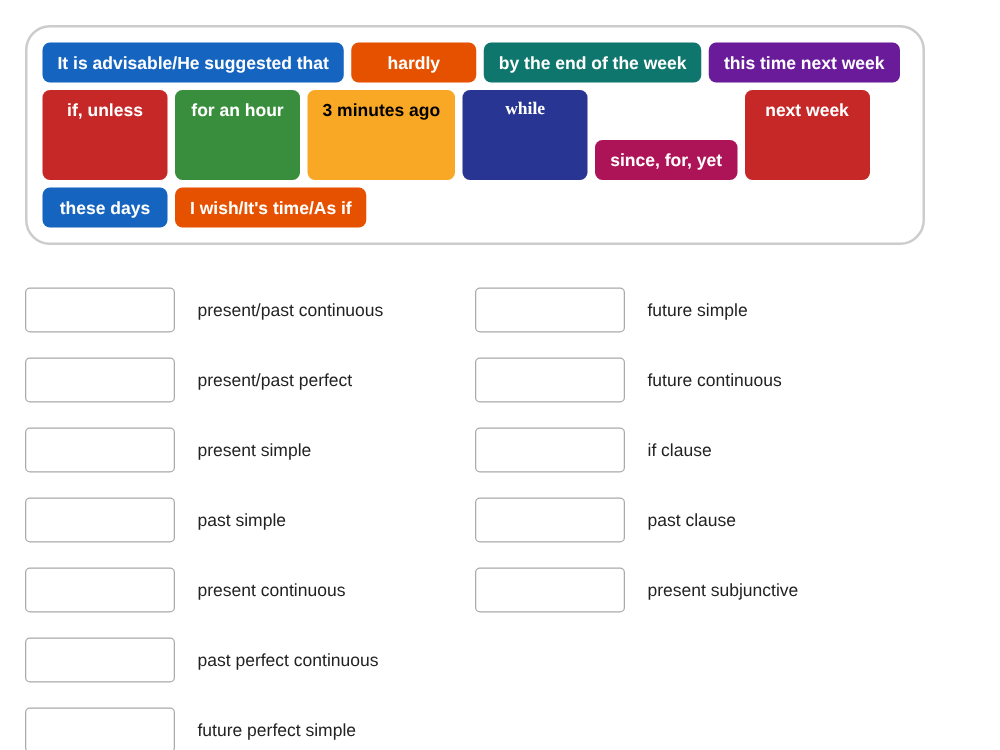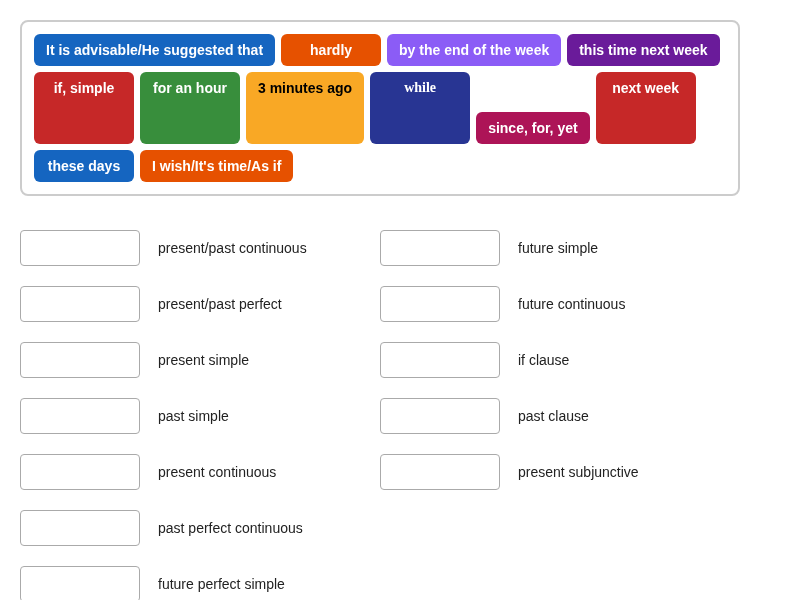--- a/index.html
+++ b/index.html
@@ -7,21 +7,21 @@
       font-family: Arial, sans-serif;
       background: #fff;
       width: 800px;
       min-height: 600px;
       padding: 20px;
     }
 
     
     .card-container {
       border: 2px solid #ccc;
-      border-radius: 8px;
+      border-radius: 20px;
       padding: 12px;
       display: flex;
       flex-wrap: wrap;
       gap: 6px;
       margin-bottom: 24px;
       max-width: 720px;
     }
 
     .word-tile {
       border-radius: 6px;
@@ -29,21 +29,21 @@
       color: #fff;
       font-weight: bold;
       font-size: 14px;
       text-align: center;
       cursor: pointer;
       min-width: 100px;
     }
 
     .tile-blue      { background: #1565c0; }
     .tile-orange    { background: #e65100; }
-    .tile-green-dark{ background: #8b5cf6; }
+    .tile-green-dark{ background: #0f766e; }
     .tile-purple    { background: #6a1b9a; }
     .tile-teal      { background: #00695c; }
     .tile-red       { background: #c62828; }
     .tile-green     { background: #388e3c; }
     .tile-yellow    { background: #f9a825; color: #000000; }
     .tile-indigo    { background: #283593; font-family: Liberation Serif, serif; }
     .tile-pink      { background: #ad1457; margin-top: 40px; }
 
     
     .answers-area {
@@ -74,21 +74,21 @@
     }
   </style>
 </head>
 <body>
 
 <div class="card-container">
 <div class="word-tile tile-blue">It is advisable/He suggested that</div>
     <div class="word-tile tile-orange">hardly</div>
     <div class="word-tile tile-green-dark">by the end of the week</div>
     <div class="word-tile tile-purple">this time next week</div>
-    <div class="word-tile tile-red">if, simple</div>
+    <div class="word-tile tile-red">if, unless</div>
     <div class="word-tile tile-green">for an hour</div>
     <div class="word-tile tile-yellow">3 minutes ago</div>
     <div class="word-tile tile-indigo">while</div>
     <div class="word-tile tile-pink">since, for, yet</div>
     <div class="word-tile tile-red">next week</div>
     <div class="word-tile tile-blue">these days</div>
     <div class="word-tile tile-orange">I wish/It's time/As if</div>
   </div>
 
 <div class="answers-area">

